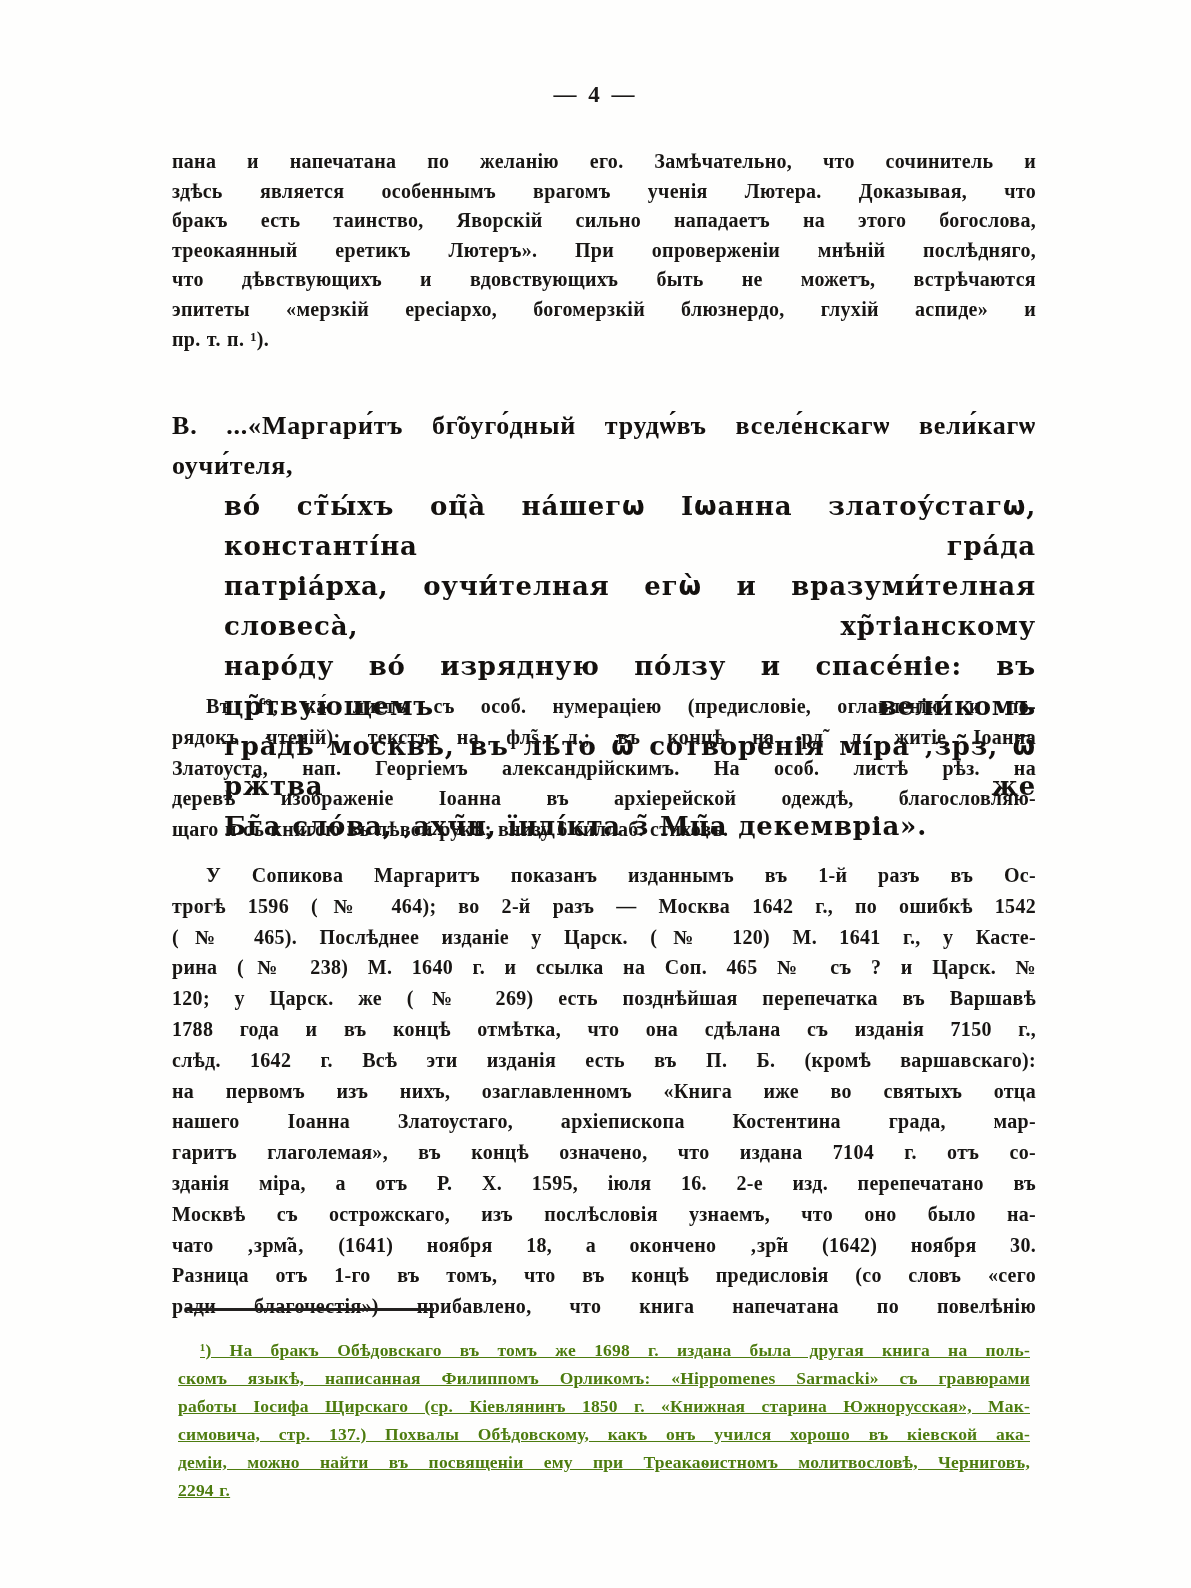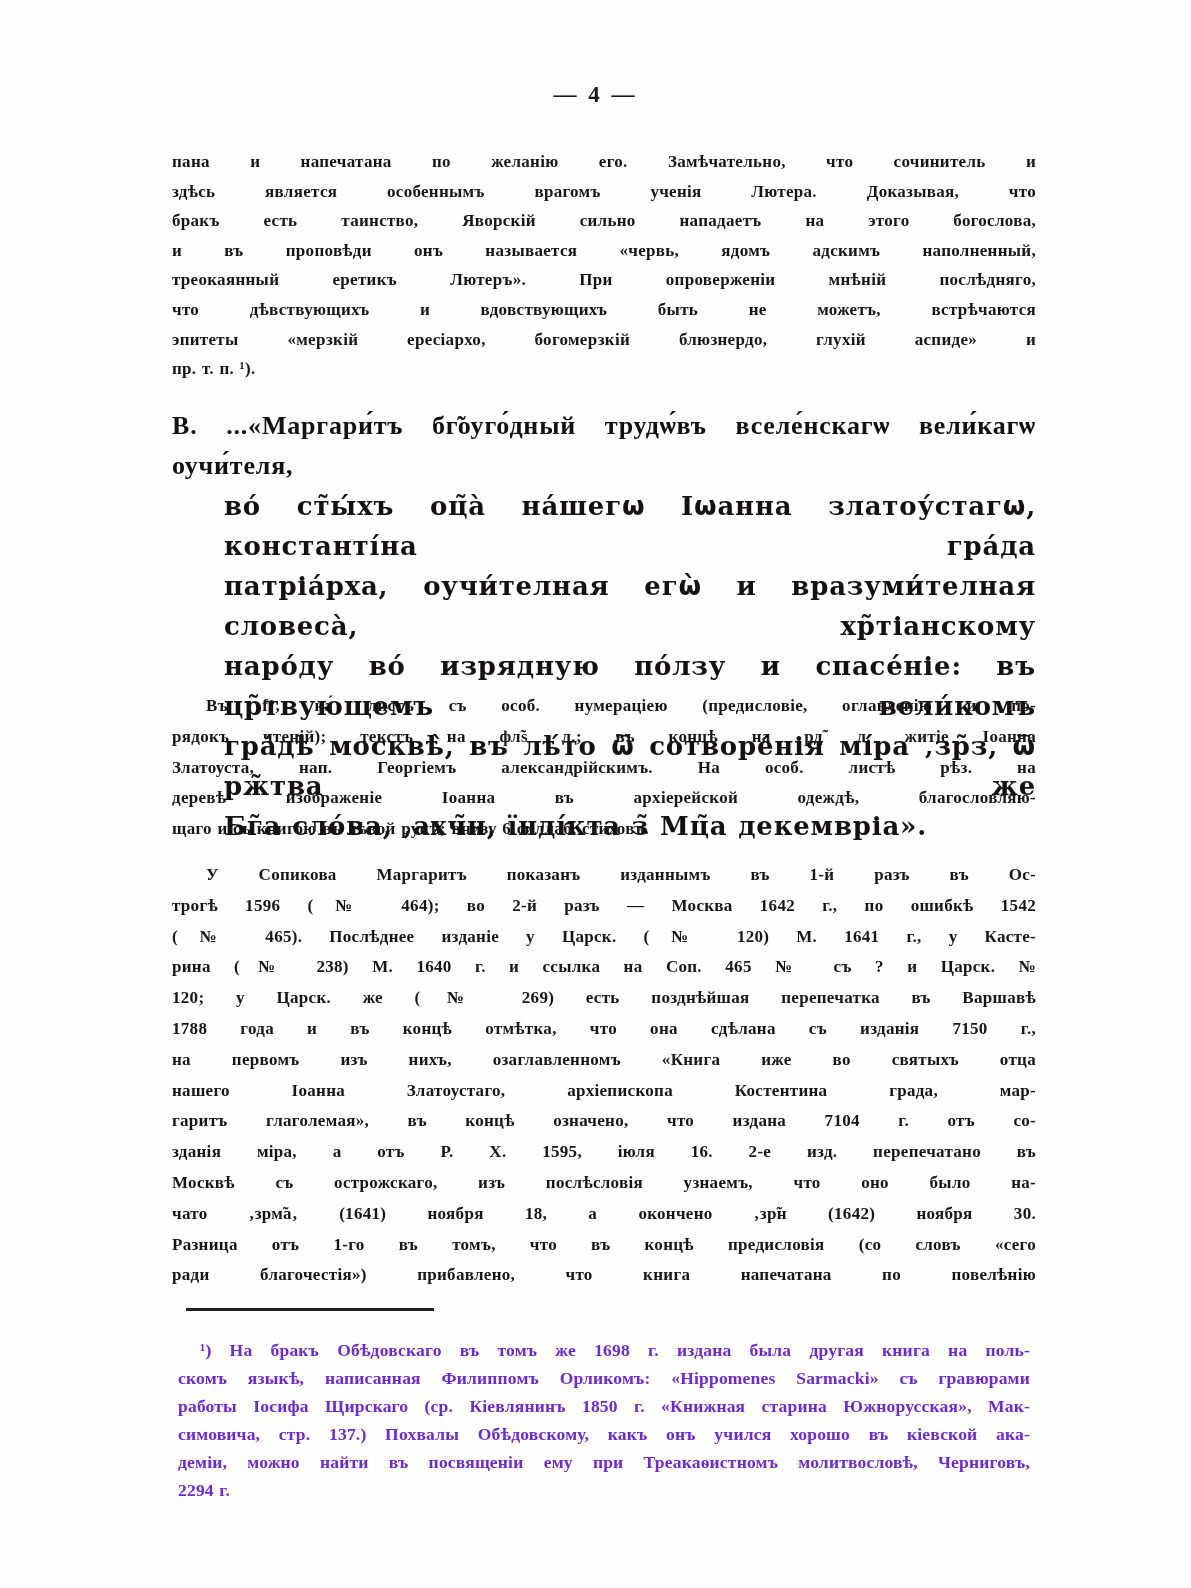--- a/index.html
+++ b/index.html
@@ -17,21 +17,21 @@
   .pageno{
     position:absolute; top:82px; left:0; width:100%;
     text-align:center;
     font-size:23px; font-weight:700; letter-spacing:3px;
     color:#1b1918;
   }
   
   .para{
     position:absolute; left:172px; width:864px;
     font-weight:700;
-    font-size:17px; line-height:29.6px;
+    font-size:20px; line-height:29.6px;
     letter-spacing:.3px;
     word-spacing:1px;
     color:#181614;
   }
   .line{
     text-align:justify;
     text-align-last:justify;
     white-space:normal;
   }
   .para .line:last-child{ text-align-last:left; }
@@ -63,35 +63,35 @@
     width:248px; height:3px;
     background:#232120;
   }
 
   
   #fn{
     top:1336px; left:178px; width:852px;
     font-size:17.5px; line-height:28px;
     letter-spacing:.2px;
     font-weight:700;
-    color:#6d28d9;
+    color:#4d7c0f;
+    text-decoration:underline;
   }
   #fn .line:first-child{ text-indent:22px; }
 </style>
 </head>
 <body>
 
 <div class="page">
   <div class="pageno">— 4 —</div>
 
   <section class="para" id="p1">
       <div class="line">пана и напечатана по желанію его. Замѣчательно, что сочинитель и</div>
       <div class="line">здѣсь является особеннымъ врагомъ ученія Лютера. Доказывая, что</div>
       <div class="line">бракъ есть таинство, Яворскій сильно нападаетъ на этого богослова,</div>
-      <div class="line">и въ проповѣди онъ называется «червь, ядомъ адскимъ наполненный,</div>
       <div class="line">треокаянный еретикъ Лютеръ». При опроверженіи мнѣній послѣдняго,</div>
       <div class="line">что дѣвствующихъ и вдовствующихъ быть не можетъ, встрѣчаются</div>
       <div class="line">эпитеты «мерзкій ересіархо, богомерзкій блюзнердо, глухій аспиде» и</div>
       <div class="line">пр. т. п. ¹).</div>
     </section>
 
   <section class="para" id="slav">
       <div class="line">В. ...«Маргари́тъ бг̃оуго́дный трудѡ́въ вселе́нскагѡ вели́кагѡ оучи́теля,</div>
       <div class="line">во́ ст̃ы́хъ оц̃а̀ на́шегѡ Іѡанна златоу́стагѡ, константі́на гра́да</div>
       <div class="line">патріа́рха, оучи́телная егѡ̀ и вразуми́телная словеса̀, хр̃тіанскому</div>
@@ -108,20 +108,21 @@
       <div class="line">щаго и съ книгою въ лѣвой рукѣ; внизу 6 силлаб. стиховъ.</div>
     </section>
 
   <section class="para justify-all" id="p3">
       <div class="line">У Сопикова Маргаритъ показанъ изданнымъ въ 1-й разъ въ Ос-</div>
       <div class="line">трогѣ 1596 (№ 464); во 2-й разъ — Москва 1642 г., по ошибкѣ 1542</div>
       <div class="line">(№ 465). Послѣднее изданіе у Царск. (№ 120) М. 1641 г., у Касте-</div>
       <div class="line">рина (№ 238) М. 1640 г. и ссылка на Соп. 465 № съ ? и Царск. №</div>
       <div class="line">120; у Царск. же (№ 269) есть позднѣйшая перепечатка въ Варшавѣ</div>
       <div class="line">1788 года и въ концѣ отмѣтка, что она сдѣлана съ изданія 7150 г.,</div>
+      <div class="line">слѣд. 1642 г. Всѣ эти изданія есть въ П. Б. (кромѣ варшавскаго):</div>
       <div class="line">на первомъ изъ нихъ, озаглавленномъ «Книга иже во святыхъ отца</div>
       <div class="line">нашего Іоанна Златоустаго, архіепископа Костентина града, мар-</div>
       <div class="line">гаритъ глаголемая», въ концѣ означено, что издана 7104 г. отъ со-</div>
       <div class="line">зданія міра, а отъ Р. Х. 1595, іюля 16. 2-е изд. перепечатано въ</div>
       <div class="line">Москвѣ съ острожскаго, изъ послѣсловія узнаемъ, что оно было на-</div>
       <div class="line">чато ‚зрм̃а‚ (1641) ноября 18, а окончено ‚зр̃н (1642) ноября 30.</div>
       <div class="line">Разница отъ 1-го въ томъ, что въ концѣ предисловія (со словъ «сего</div>
       <div class="line">ради благочестія») прибавлено, что книга напечатана по повелѣнію</div>
     </section>
 

